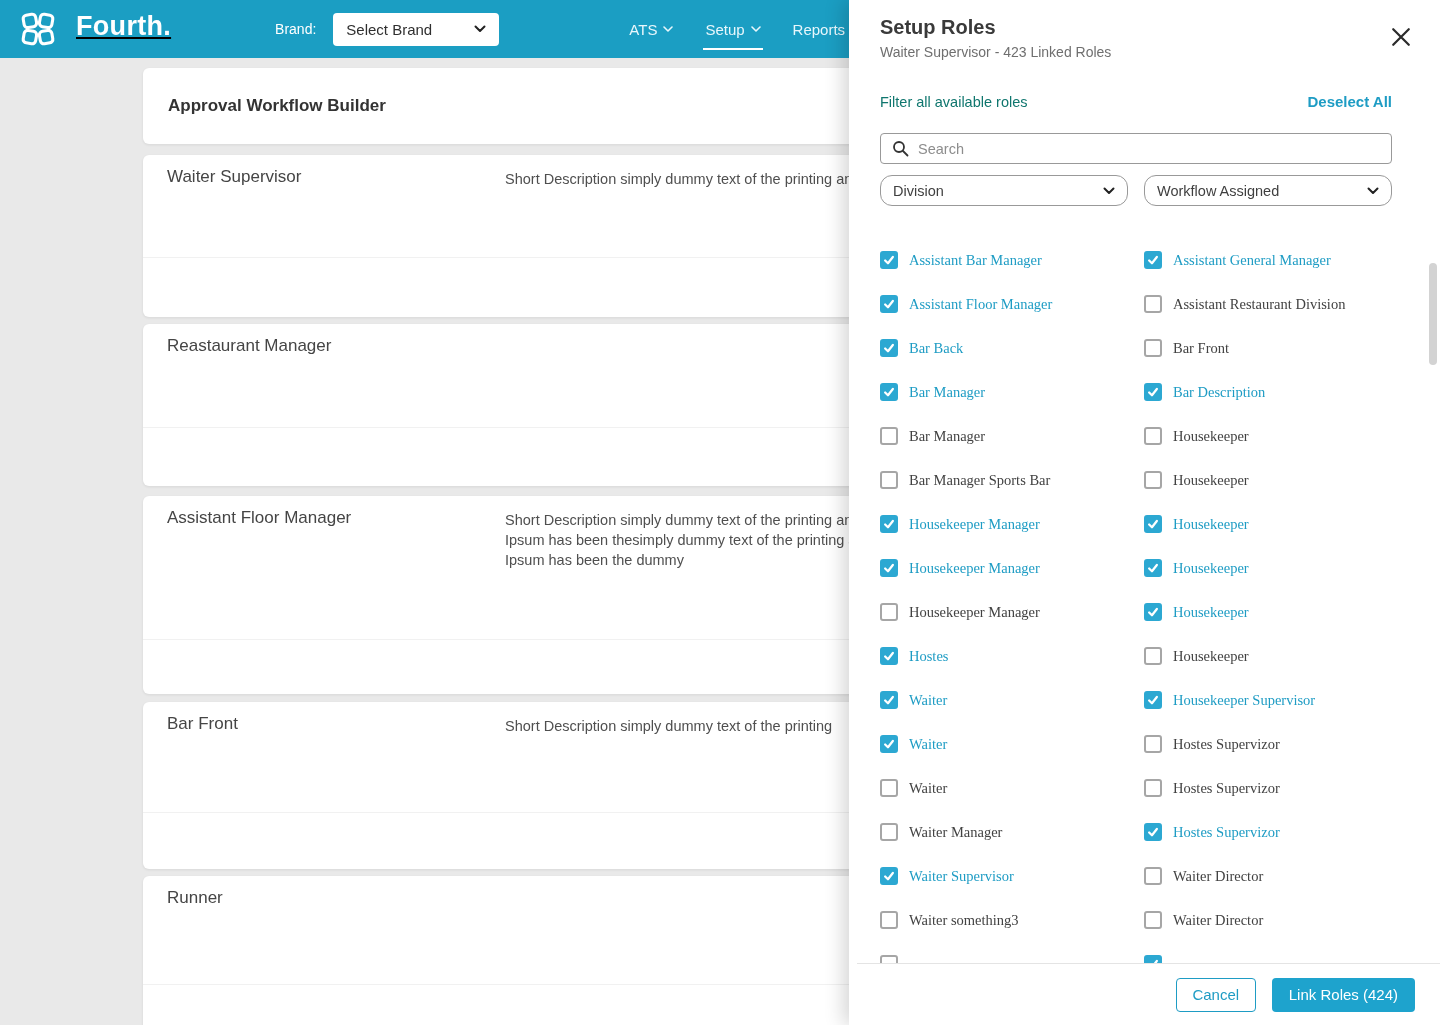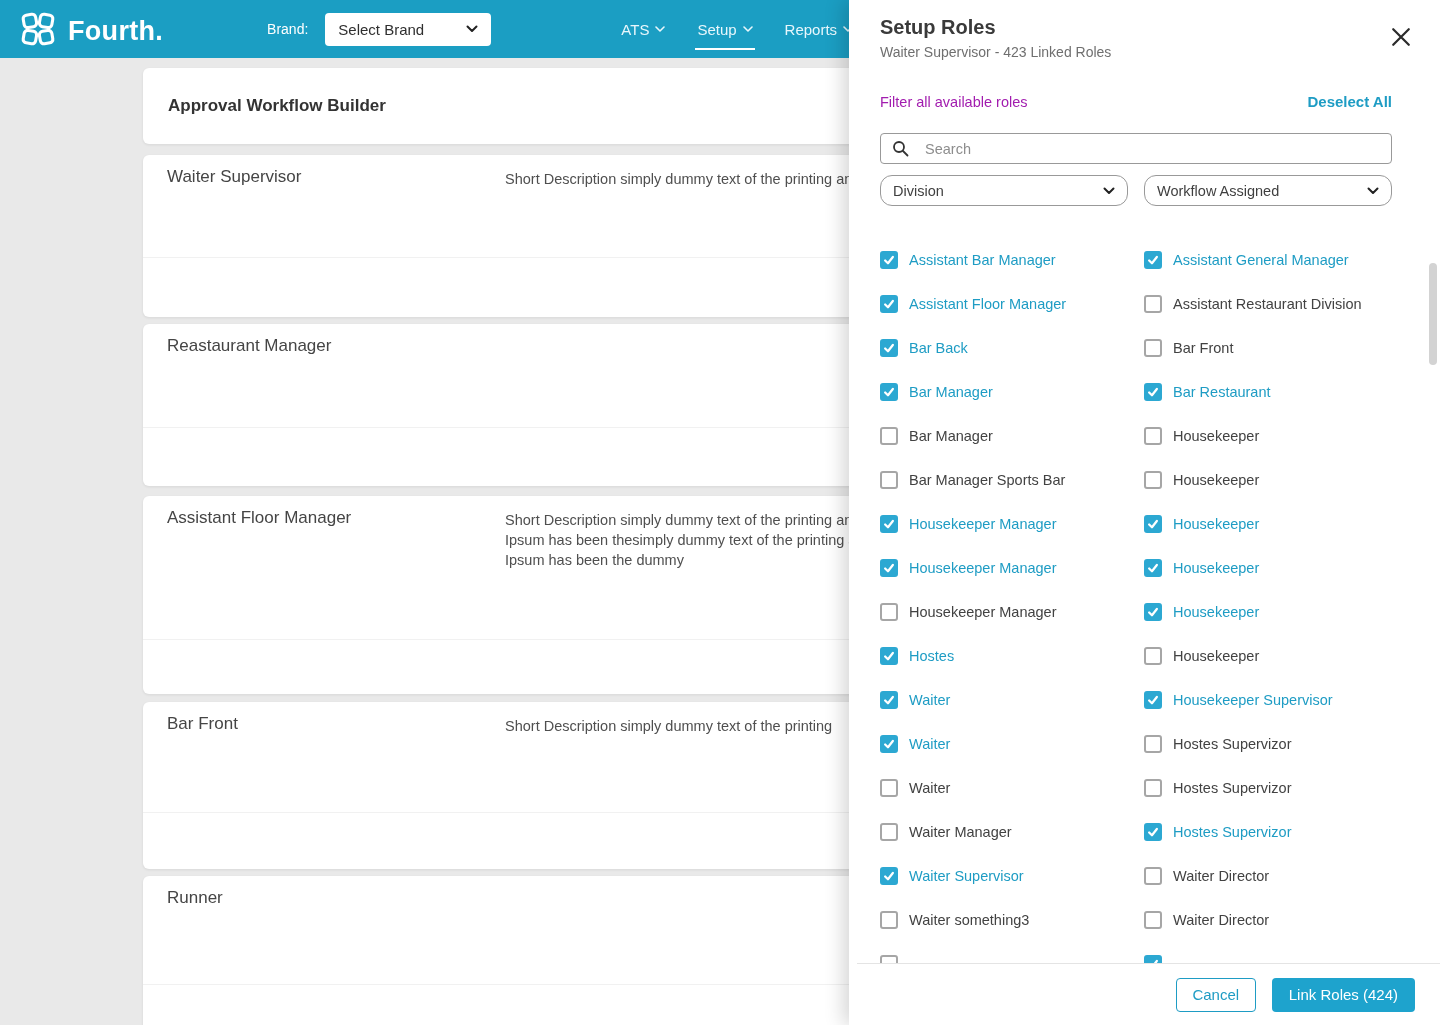--- a/index.html
+++ b/index.html
@@ -8,21 +8,21 @@
     font-family:"Liberation Sans", sans-serif;
     background:var(--page-bg,#e9e9e9);
   }
 
   
   .header {
     position:absolute; top:0; left:0; width:1440px; height:58px;
     background:var(--header-bg,#1b9ec3);
     display:flex; align-items:center; z-index:5;
   }
-  .logo { display:flex; align-items:flex-end; gap:12px; margin-left:20px; }
+  .logo { display:flex; align-items:flex-start; gap:20px; margin-left:20px;text-decoration:underline; }
   .logo-text { color:#fff; font-size:27px; font-weight:700; letter-spacing:.3px; }
   .brand-label { color:#fff; font-size:14px; margin-left:104px; }
   .brand-select {
     margin-left:17px; width:166px; height:33px; background:#fff; border-radius:4px;
     display:flex; align-items:center; justify-content:space-between; padding:0 13px; cursor:pointer;
   }
   .brand-select .val { font-size:15px; color:#2f2f2f; }
   .nav { display:flex; align-items:center; gap:28px; margin-left:128px; }
   .nav-item {
     display:flex; align-items:center; gap:6px; color:#e8f7fc; font-size:15px;
@@ -69,25 +69,25 @@
   
   .modal {
     position:absolute; top:0; left:849px; width:591px; height:1025px; background:#fff;
     z-index:20; box-shadow:-6px 0 18px rgba(0,0,0,.16);
   }
   .modal-inner { padding:16px 48px 0 31px; }
   .m-title { font-size:20px; font-weight:700; color:#3a3a3a; }
   .m-sub { font-size:14px; color:#6f6f6f; margin-top:5px; }
   .m-close { position:absolute; top:27px; right:29px; width:20px; height:20px; cursor:pointer; }
   .filter-row { display:flex; justify-content:space-between; align-items:center; margin-top:33px; }
-  .filter-label { font-size:14.5px; color:#a21caf; }
+  .filter-label { font-size:14.5px; color:#0f766e; }
   .deselect { font-size:15px; font-weight:700; color:var(--accent,#1e9cc4); cursor:pointer; }
   .search-box {
     margin-top:23px; height:31px; border:1px solid #999; border-radius:4px;
-    display:flex; align-items:center; padding:0 11px; gap:16px; background:#fff;
+    display:flex; align-items:center; padding:0 11px; gap:9px; background:#fff;
   }
   .search-box input {
     border:none; outline:none; flex:1; font-size:14.5px; color:#333;
     font-family:inherit; background:transparent;
   }
   .search-box input::placeholder { color:#8d8d8d; }
   .selects-row { display:flex; gap:16px; margin-top:11px; }
   .select {
     flex:1; height:31px; border:1px solid #999; border-radius:12px; background:#fff;
     display:flex; align-items:center; justify-content:space-between; padding:0 12px;
@@ -98,21 +98,21 @@
   .roles-col.right { flex:1; }
   .role-row { height:44px; display:flex; align-items:center; cursor:pointer; }
   .cb {
     width:18px; height:18px; border:2px solid #a6a6a6; border-radius:3px; background:#fff;
     display:flex; align-items:center; justify-content:center; flex:none;
   }
   .role-row.checked .cb { background:var(--checkbox-checked,#2ca8d2); border-color:var(--checkbox-checked,#2ca8d2); }
   .check { width:12px; height:12px; display:none; fill:none; stroke:#fff; stroke-width:2.6;
     stroke-linecap:round; stroke-linejoin:round; }
   .role-row.checked .check { display:block; }
-  .role-label { margin-left:11px; font-size:14.5px; color:#424242; }
+  .role-label { margin-left:11px; font-size:14.5px; color:#424242;font-family:Liberation Serif, serif; }
   .role-row.checked .role-label { color:var(--accent,#1e9cc4); }
   .scroll-thumb { position:absolute; right:3px; top:263px; width:8px; height:102px; border-radius:4px; background:#d3d3d3; }
   .m-footer {
     position:absolute; left:8px; right:0; bottom:0; height:62px; background:#fff;
     border-top:1px solid #e4e4e4; display:flex; align-items:center; justify-content:flex-end;
     gap:16px; padding-right:25px; z-index:2;
   }
   .btn-cancel {
     min-width:80px; height:34px; border:1px solid var(--accent,#1e9cc4); border-radius:4px;
     background:#fff; color:var(--accent,#1e9cc4); font-size:15px; font-weight:500;
@@ -396,21 +396,21 @@
             
           </span>
           <span class="role-label">Bar Front</span>
         </div>
         <div class="role-row checked">
           <span class="cb">
             <svg class="check" viewBox="0 0 14 14">
               <polyline points="2.5,7.5 5.8,10.8 11.5,3.5"></polyline>
             </svg>
           </span>
-          <span class="role-label">Bar Restaurant</span>
+          <span class="role-label">Bar Description</span>
         </div>
         <div class="role-row">
           <span class="cb">
             
           </span>
           <span class="role-label">Housekeeper</span>
         </div>
         <div class="role-row">
           <span class="cb">
             

